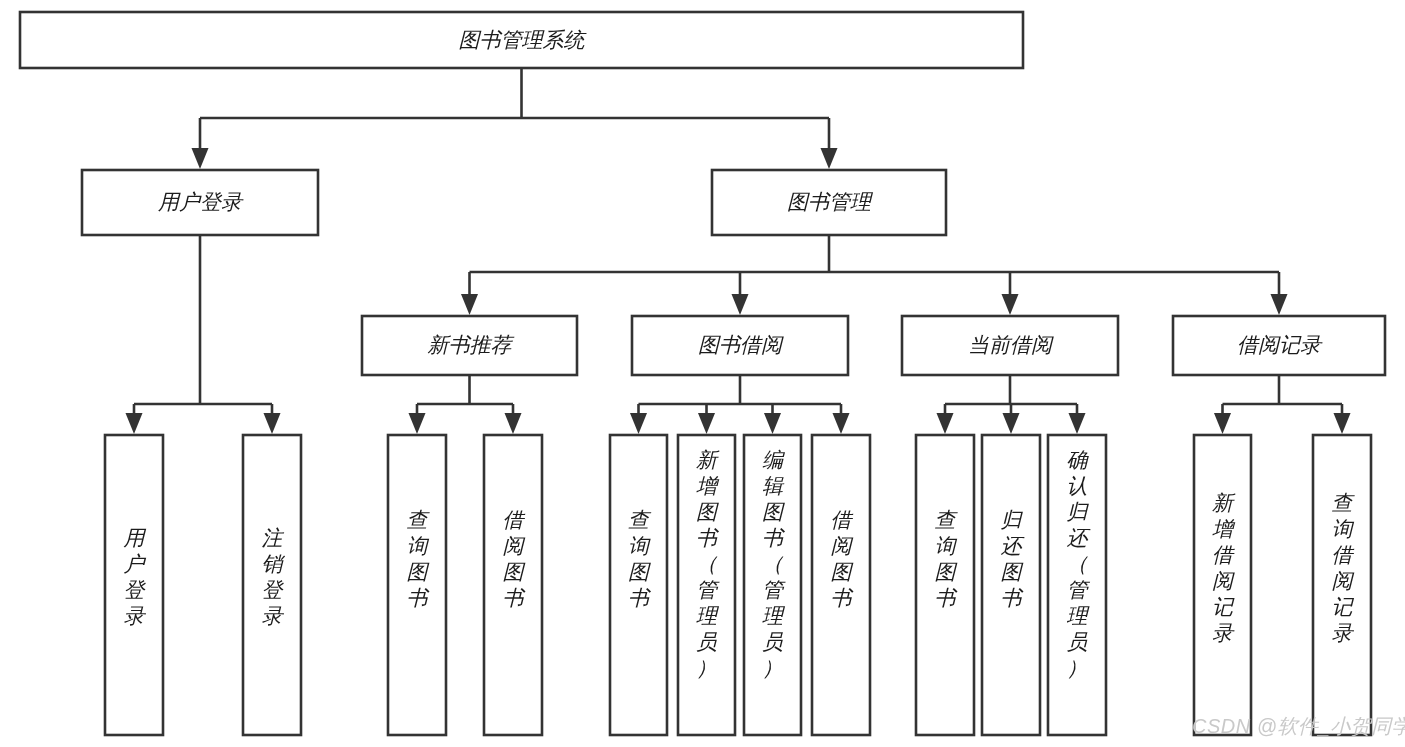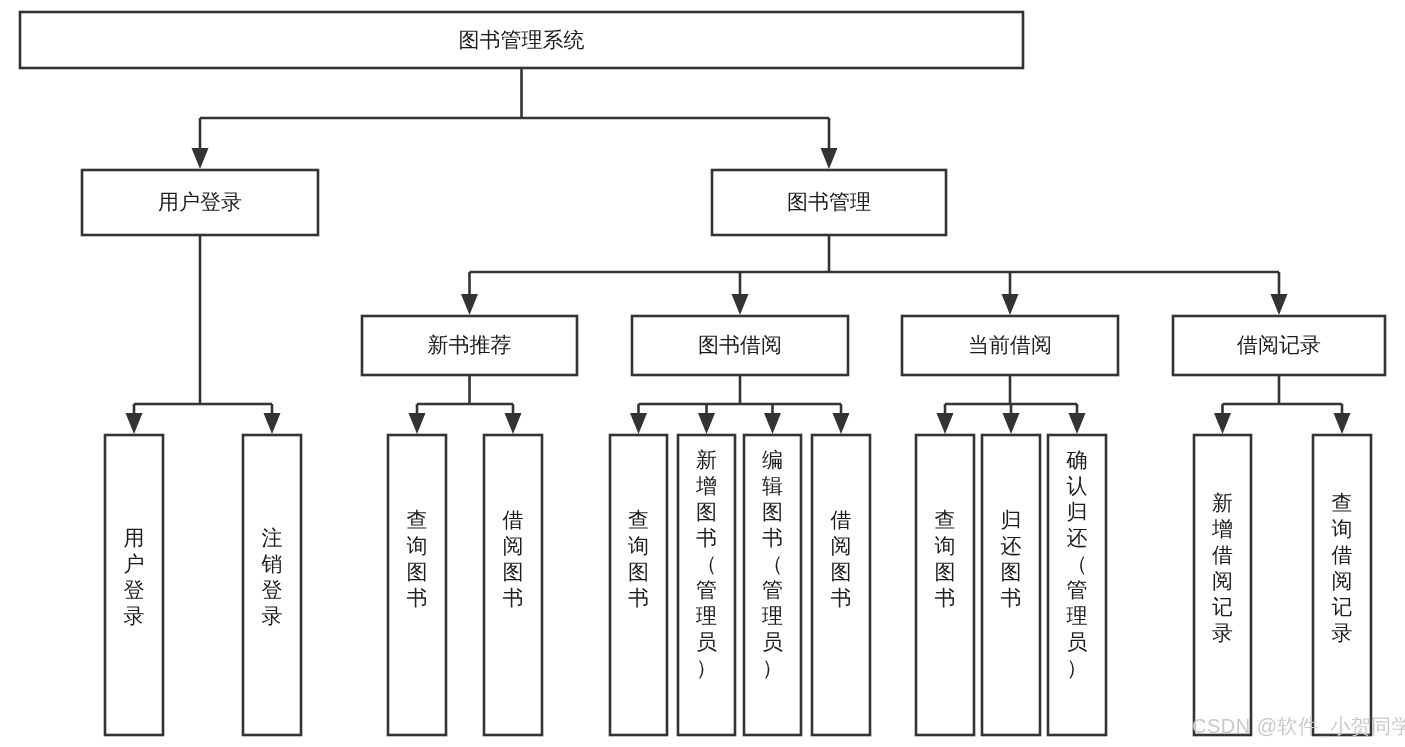--- a/index.html
+++ b/index.html
@@ -11,20 +11,21 @@
     width: 1405px;
     height: 747px;
     font-family: "Liberation Sans", "DejaVu Sans", sans-serif;
     overflow: hidden;
     position: relative;
   }
   #diagram-root {
     position: relative;
     width: 1405px;
     height: 541px;
+    font-style: italic;
   }
   svg#flow-svg {
     position: absolute;
     left: 0;
     top: 0;
     width: 1405px;
     height: 747px;
     display: block;
   }
   .node-box {

